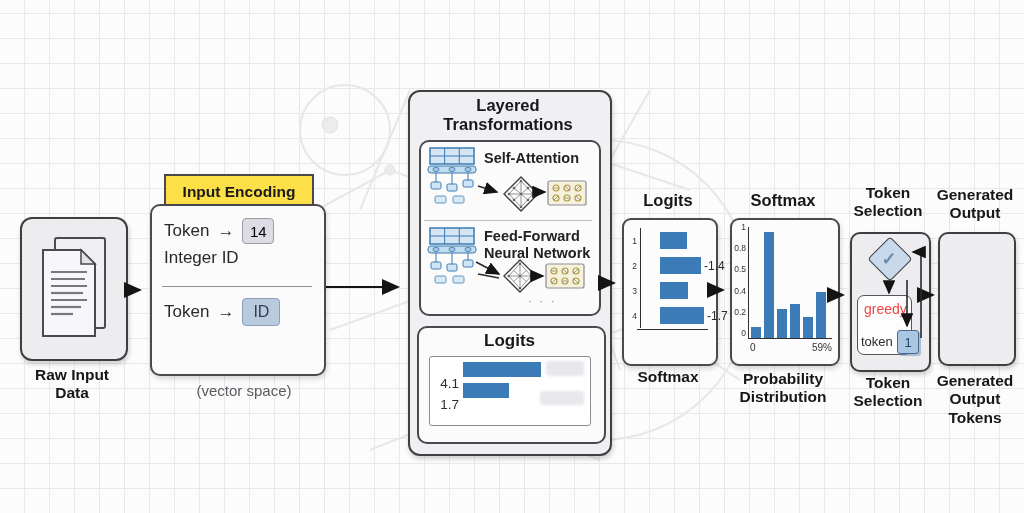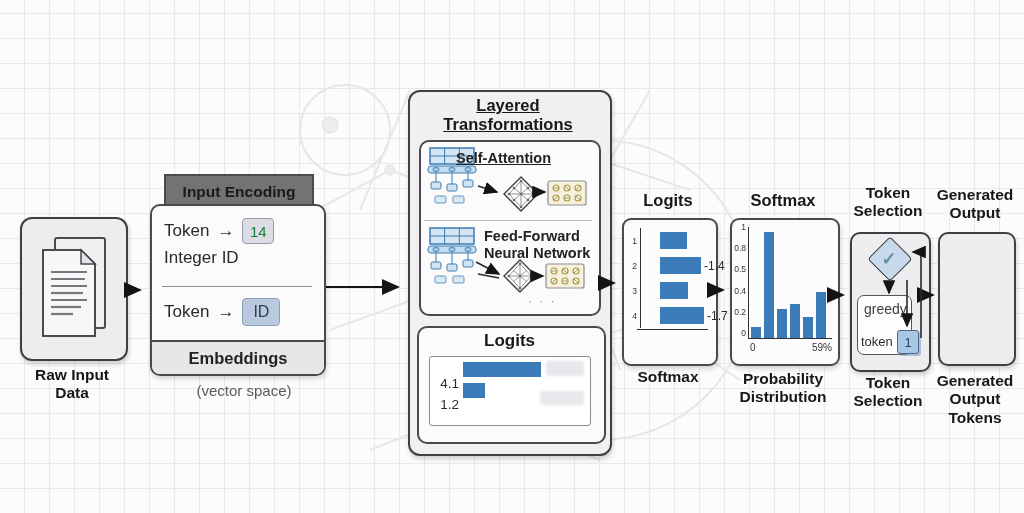--- a/index.html
+++ b/index.html
@@ -9,23 +9,23 @@
     background:
       repeating-linear-gradient(0deg, transparent 0 24px, #e9e9ec 24px 25px),
       repeating-linear-gradient(90deg, transparent 0 24px, #e9e9ec 24px 25px),
       #fcfcfd;
   }
   .abs{position:absolute;}
   .t{font-weight:bold;font-size:15.5px;line-height:1.18;text-align:center;color:#17171a;white-space:pre-line;}
   .box{position:absolute;border:2px solid #3f3f42;border-radius:12px;background:#ededef;box-shadow:1px 3px 5px rgba(0,0,0,.18);}
   .whitebox{position:absolute;border:2px solid #4a4a4e;border-radius:10px;background:#fbfbfc;box-shadow:1px 3px 5px rgba(0,0,0,.15);}
   
-  .tab{position:absolute;border:2px solid #4a4a4e;background:#737373;display:flex;align-items:center;justify-content:center;font-weight:bold;font-size:15.5px;}
+  .tab{position:absolute;border:2px solid #4a4a4e;background:#fde047;display:flex;align-items:center;justify-content:center;font-weight:bold;font-size:15.5px;}
   .chip{display:inline-flex;align-items:center;justify-content:center;border-radius:4px;font-size:15px;}
-  .chip14{border:1.5px solid #9b9ba6;background:#dcdce4;color:#15803d;width:30px;height:24px;}
+  .chip14{border:1.5px solid #9b9ba6;background:#dcdce4;color:#000000;width:30px;height:24px;}
   .chipID{border:1.5px solid #8aa0ba;background:#b9cadf;color:#2e3e52;width:36px;height:26px;font-size:16px;}
   .encline{position:absolute;font-size:17px;color:#2a2a2e;display:flex;align-items:center;gap:8px;}
   .enc-footer{position:absolute;left:0;right:0;bottom:0;height:32px;border-top:2px solid #4a4a4e;background:#e7e7ea;border-radius:0 0 8px 8px;display:flex;align-items:center;justify-content:center;font-weight:bold;font-size:16.5px;color:#222;}
   .divline{position:absolute;border-top:1.5px solid #8f8f96;}
   .caption-grey{position:absolute;font-size:15px;color:#5a5a60;text-align:center;}
   
   .innerA-div{position:absolute;border-top:1.5px solid #bcbcc2;}
   .sublabel{position:absolute;font-weight:600;font-size:14.5px;color:#222;line-height:1.15;white-space:pre-line;}
   .dots{position:absolute;color:#8a8a90;font-size:12px;letter-spacing:2px;}
   .innerchart{position:absolute;border:1.5px solid #8b8b90;border-radius:3px;background:#ffffff;}
@@ -43,21 +43,21 @@
   .axis-v{position:absolute;border-left:1.7px solid #2f2f33;}
   
   .yticks{position:absolute;display:flex;flex-direction:column;justify-content:space-between;align-items:flex-end;font-size:8.5px;color:#333;}
   .smbars{position:absolute;display:flex;align-items:flex-end;gap:3px;}
   .smbar{width:10px;background:#3b7cb8;}
   .xticks{position:absolute;display:flex;justify-content:space-between;font-size:10px;color:#333;}
   
   .diamond{position:absolute;width:30px;height:30px;transform:rotate(45deg);background:#c7d9ea;border:1.5px solid #3d3d40;border-radius:4px;}
   .check{position:absolute;font-size:18px;font-weight:bold;color:#6b8cab;text-align:center;}
   .tsinner{position:absolute;border:1.5px solid #55555a;border-radius:7px;background:#fdfdfe;}
-  .greedy{position:absolute;font-size:14px;color:#404040;}
+  .greedy{position:absolute;font-size:14px;color:#ef4444;}
   .tokentxt{position:absolute;font-size:13px;color:#2c2c30;}
   .chip1{position:absolute;width:20px;height:22px;background:#a9c6e3;border:1.5px solid #49688c;border-radius:3px;display:flex;align-items:center;justify-content:center;font-size:13px;color:#23436b;box-shadow:2px 2px 0 rgba(122,152,186,.55);}
   svg.overlay{position:absolute;left:0;top:0;pointer-events:none;}
   .doodle{position:absolute;left:270px;top:30px;pointer-events:none;}
 </style>
 </head>
 <body>
 
 <svg class="doodle" width="500" height="470" viewBox="0 0 500 470">
   <g fill="none" stroke="#e7e7ea" stroke-width="2">
@@ -107,26 +107,25 @@
     <span>→</span>
     <span class="chip chip14">14</span>
   </div>
   <div class="encline" style="left:12px;top:42px;">Integer ID</div>
   <div class="divline" style="left:10px;top:80px;width:150px;"></div>
   <div class="encline" style="left:12px;top:92px;">
     <span>Token</span>
     <span>→</span>
     <span class="chip chipID">ID</span>
   </div>
-  <div class="enc-footer">Embeddings</div>
 </div>
 <div class="caption-grey" style="left:158px;top:382px;width:172px;">(vector space)</div>
 
 <div class="box" style="left:408px;top:90px;width:200px;height:362px;background:#f0f0f2;"></div>
-<div class="abs t" style="left:408px;top:96px;width:200px;font-size:16.5px;text-decoration:underline;">Layered
+<div class="abs t" style="left:408px;top:96px;width:200px;font-size:16.5px;">Layered
 Transformations</div>
 
 <div class="whitebox" style="left:419px;top:140px;width:178px;height:172px;box-shadow:none;"></div>
 
 <svg width="50" height="62" viewBox="0 0 50 62" class="abs" style="left:427px;top:146px;">
   <rect x="3" y="2" width="44" height="16" fill="#d4e6f4" stroke="#3c7bb0" stroke-width="1.5"></rect>
   <line x1="17.6" y1="2" x2="17.6" y2="18" stroke="#3c7bb0"></line>
     <line x1="32.3" y1="2" x2="32.3" y2="18" stroke="#3c7bb0"></line>
   <line x1="3" y1="10" x2="47" y2="10" stroke="#3c7bb0"></line>
   <rect x="1" y="20" width="48" height="7" rx="3" fill="#c2dcf0" stroke="#3c7bb0"></rect>
@@ -135,21 +134,21 @@
   <ellipse cx="41" cy="23.5" rx="3" ry="2.2" fill="#9fc6e6" stroke="#3c7bb0" stroke-width=".8"></ellipse>
   <line x1="9" y1="27" x2="9" y2="36" stroke="#3c7bb0"></line>
     <line x1="25" y1="27" x2="25" y2="38" stroke="#3c7bb0"></line>
     <line x1="41" y1="27" x2="41" y2="34" stroke="#3c7bb0"></line>
   <rect x="4" y="36" width="10" height="7" rx="1.5" fill="#cfe4f4" stroke="#3c7bb0"></rect>
   <rect x="20" y="38" width="10" height="7" rx="1.5" fill="#cfe4f4" stroke="#3c7bb0"></rect>
   <rect x="36" y="34" width="10" height="7" rx="1.5" fill="#cfe4f4" stroke="#3c7bb0"></rect>
   <rect x="8" y="50" width="11" height="7" rx="1.5" fill="#d8e9f6" stroke="#5d93c0"></rect>
   <rect x="26" y="50" width="11" height="7" rx="1.5" fill="#d8e9f6" stroke="#5d93c0"></rect>
 </svg>
-<div class="sublabel" style="left:456px;top:150px;width:110px;text-decoration:underline;">Self-Attention</div>
+<div class="sublabel" style="left:484px;top:150px;width:110px;">Self-Attention</div>
 <svg width="36" height="36" viewBox="0 0 36 36" class="abs" style="left:503px;top:176px;">
   <path d="M18,1 L35,18 L18,35 L1,18 Z" fill="#fcfcfd" stroke="#3f3f42" stroke-width="1.4"></path>
   <g stroke="#777" stroke-width=".8">
     <line x1="18" y1="5" x2="6" y2="18"></line>
       <line x1="18" y1="5" x2="30" y2="18"></line>
     <line x1="6" y1="18" x2="18" y2="31"></line>
       <line x1="30" y1="18" x2="18" y2="31"></line>
     <line x1="18" y1="5" x2="18" y2="31"></line>
       <line x1="6" y1="18" x2="30" y2="18"></line>
     <line x1="11" y1="12" x2="25" y2="24"></line>
@@ -251,22 +250,22 @@
 
 <div class="whitebox" style="left:417px;top:326px;width:185px;height:114px;box-shadow:none;"></div>
 <div class="abs t" style="left:417px;top:331px;width:185px;font-size:17px;">Logits</div>
 <div class="innerchart" style="left:429px;top:356px;width:160px;height:68px;">
   <div style="position:absolute;left:2px;top:2px;">
       <div class="ilrow">
         <span class="ilval">4.1</span>
         <div class="ilbar" style="width: 78px;"></div>
       </div>
       <div class="ilrow">
-        <span class="ilval">1.2</span>
-        <div class="ilbar" style="width: 22px;"></div>
+        <span class="ilval">1.7</span>
+        <div class="ilbar" style="width: 46px;"></div>
       </div>
     </div>
   <div class="smudge" style="left:116px;top:4px;width:38px;height:15px;"></div>
   <div class="smudge" style="left:110px;top:34px;width:44px;height:14px;"></div>
 </div>
 
 <div class="abs t" style="left:622px;top:191px;width:92px;font-size:16.5px;">Logits</div>
 <div class="whitebox" style="left:622px;top:218px;width:92px;height:144px;background:#fcfcfd;border-radius:9px;"></div>
 <div class="abs" style="left:626px;top:228px;">
     <div class="lrow">

